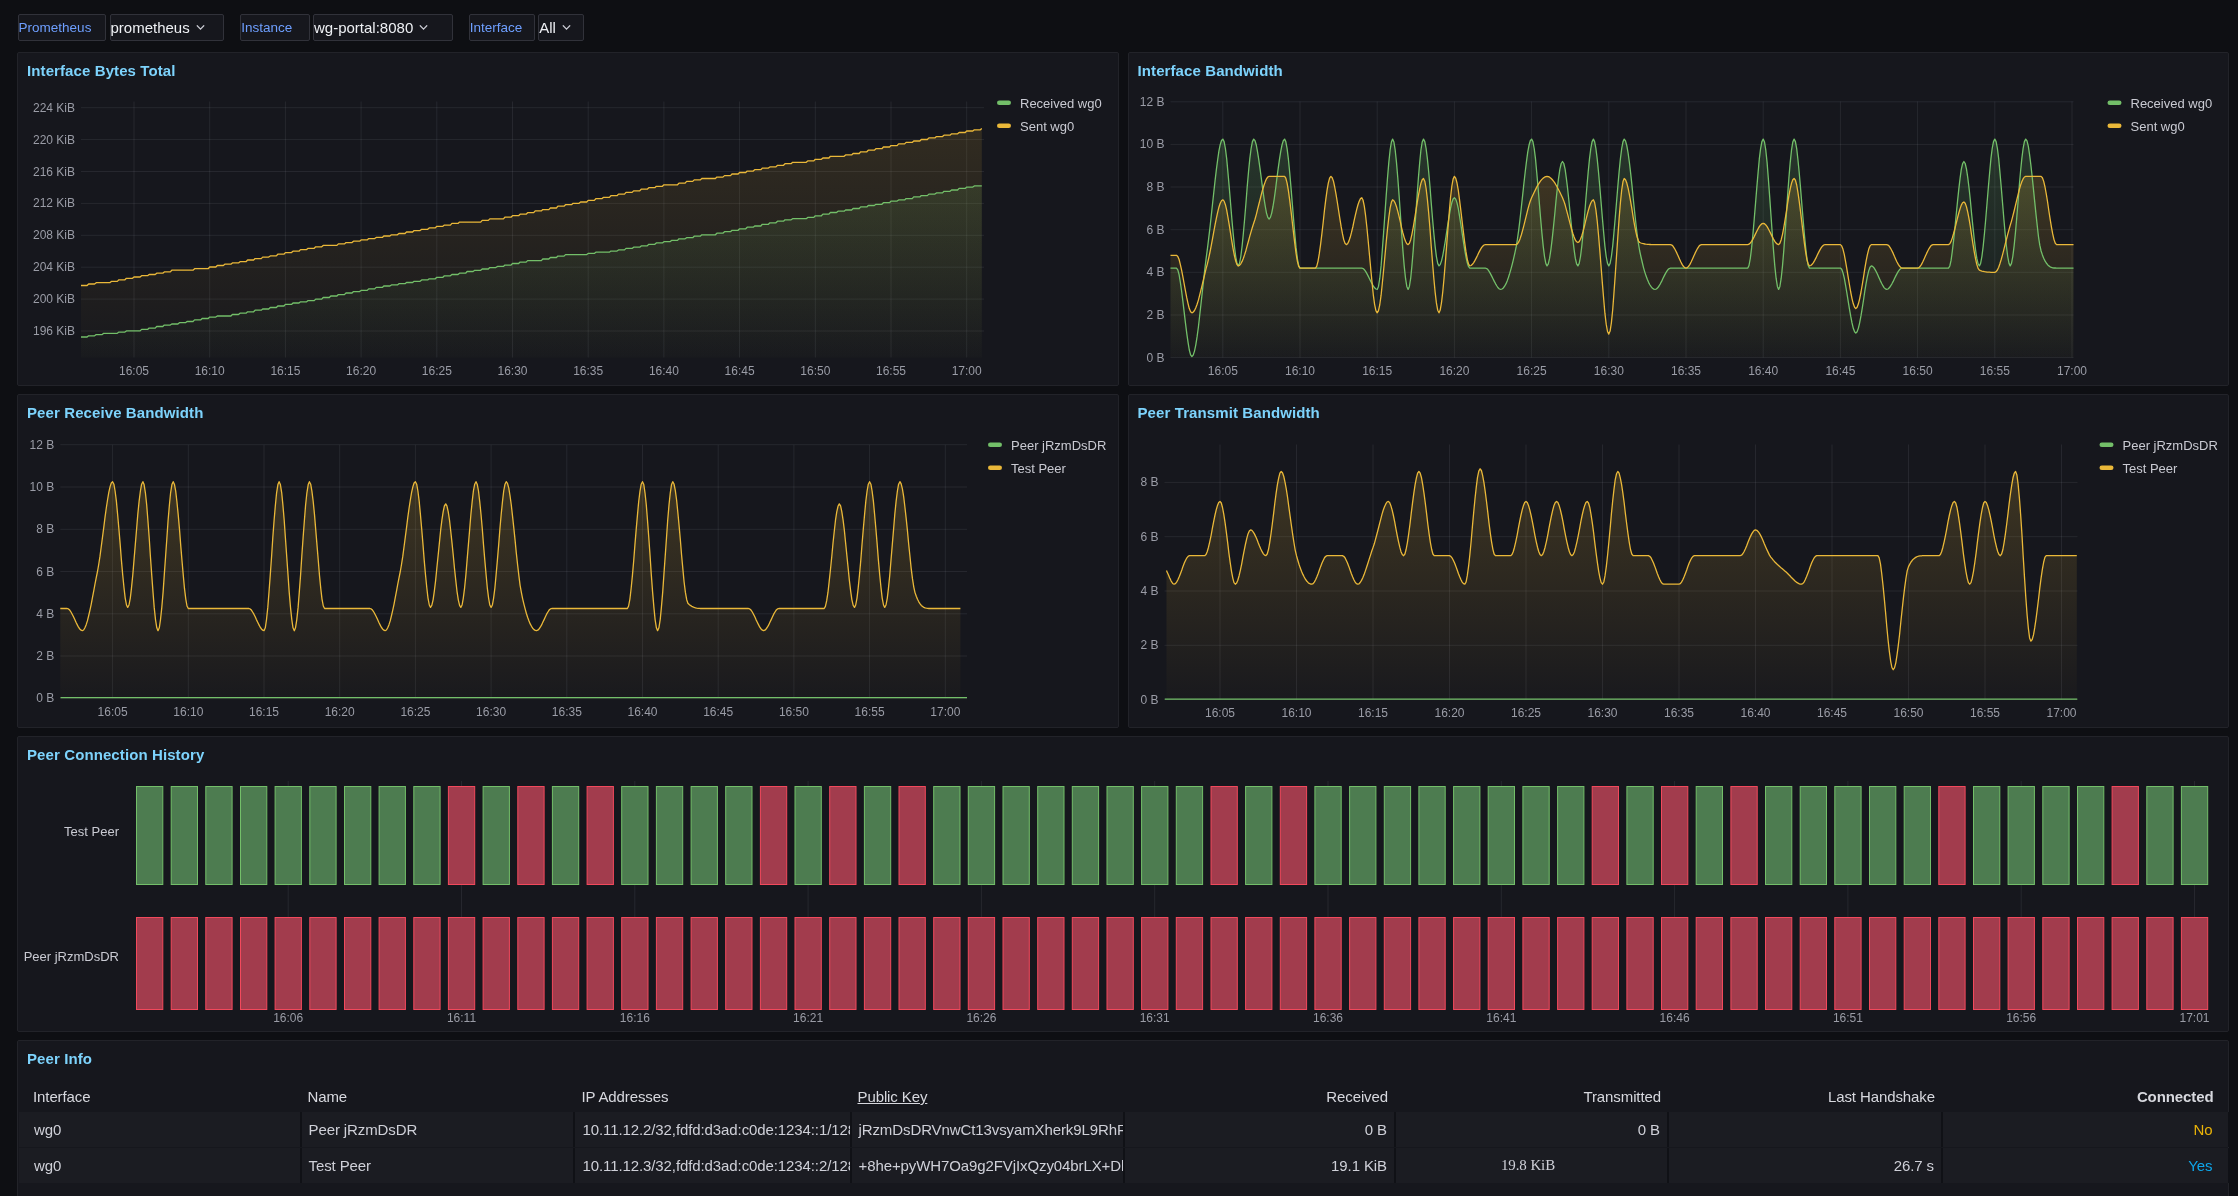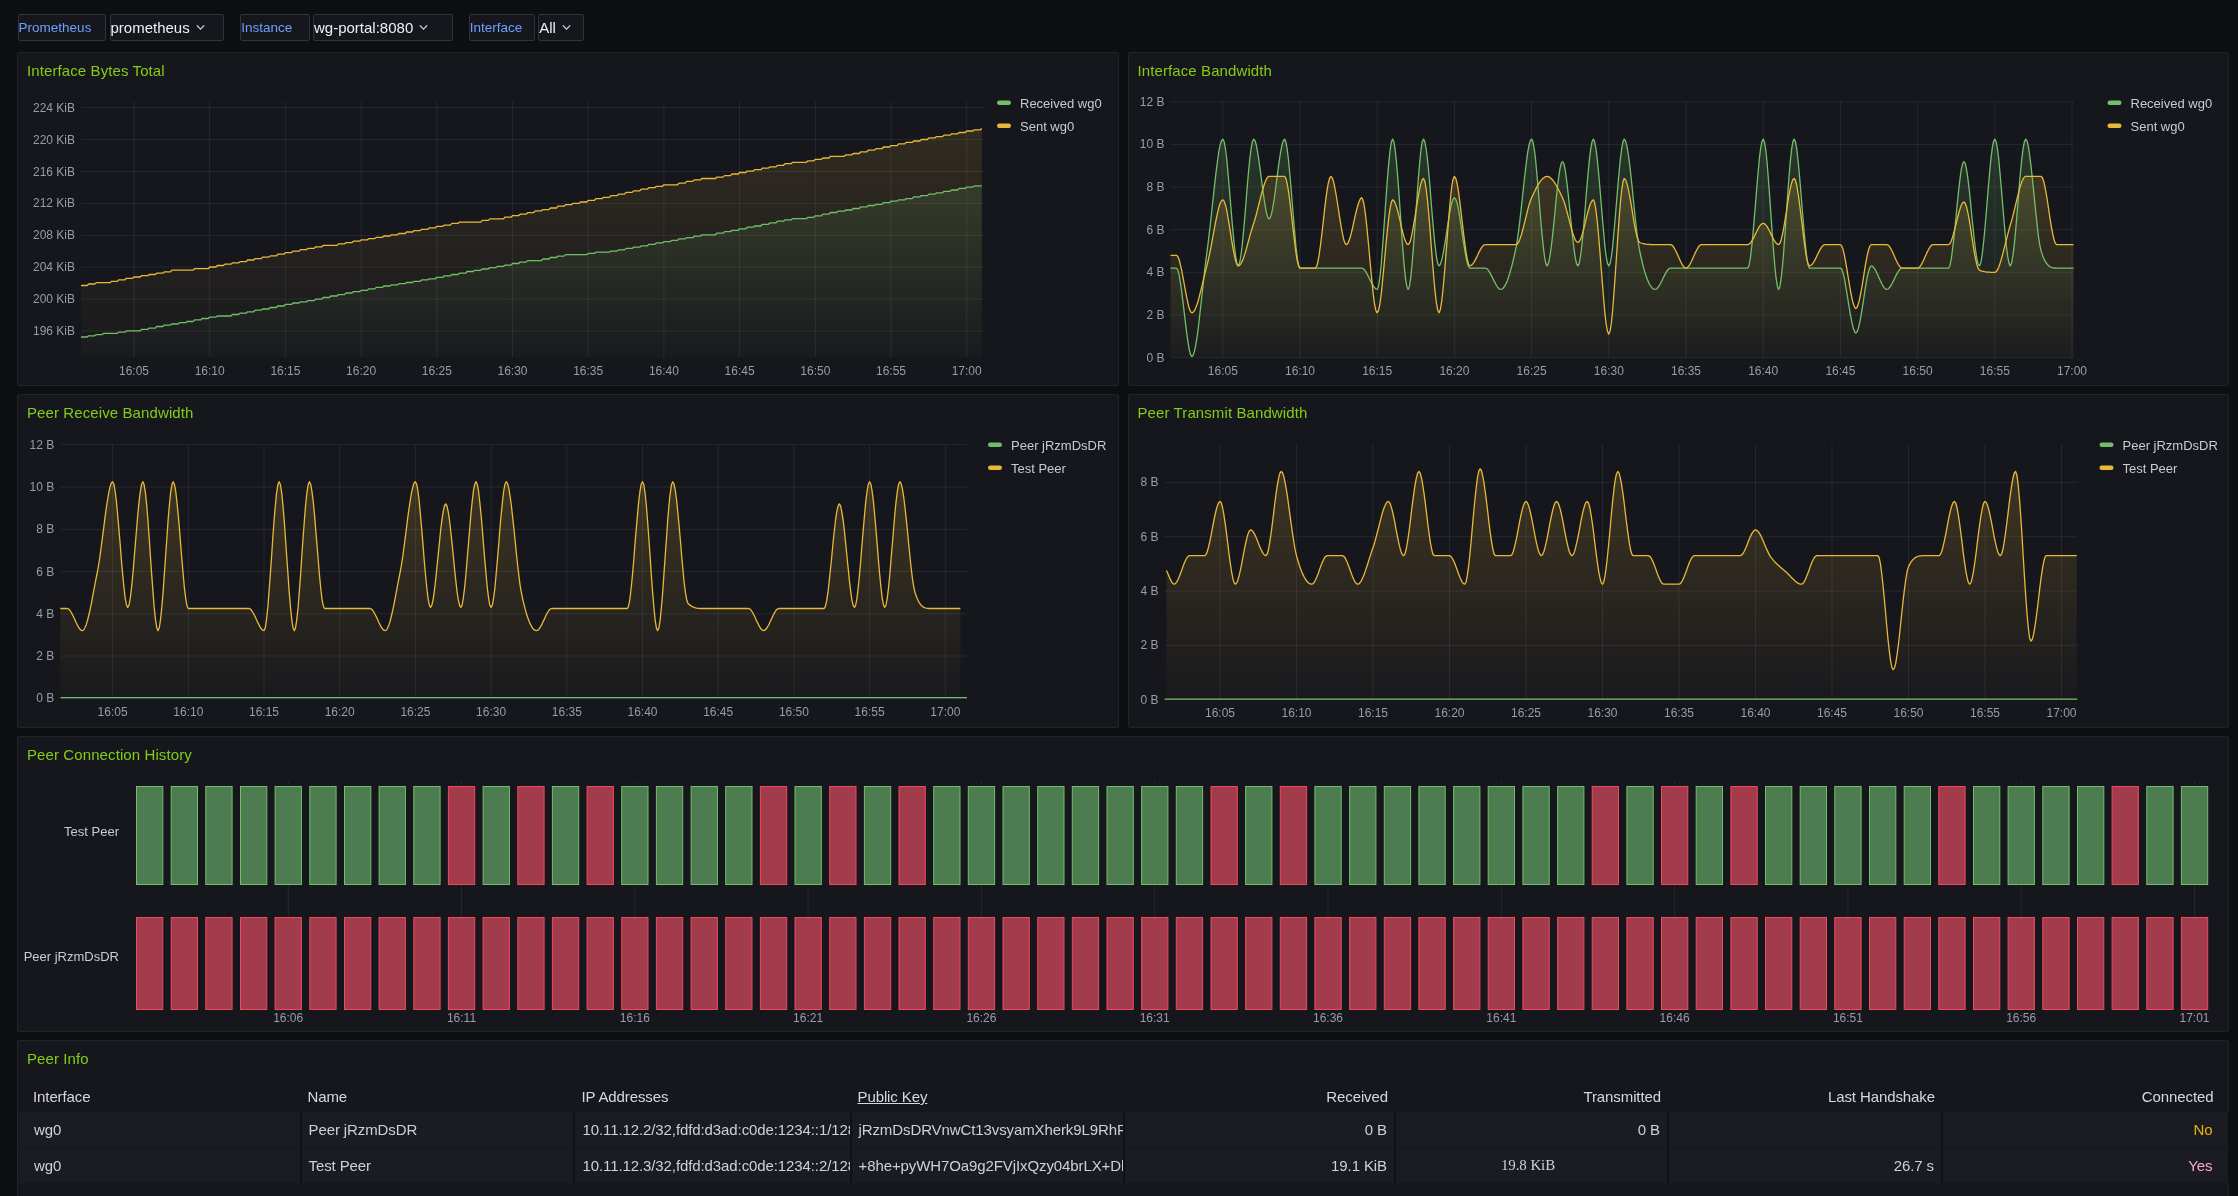--- a/index.html
+++ b/index.html
@@ -1,18 +1,18 @@
 <!DOCTYPE html>
 <html><head><meta charset="utf-8"><style>
 *{margin:0;padding:0;box-sizing:border-box}
 html,body{width:2238px;height:1196px;background:#0e0f13;overflow:hidden;
 font-family:"Liberation Sans",sans-serif}
 .panel{position:absolute;background:#16171d;border:1px solid #222329;border-radius:2px}
 .ptitle{position:absolute;left:9px;top:0;height:36px;line-height:36px;font-size:15px;
-font-weight:400;color:#84cc16;letter-spacing:.1px}
+font-weight:700;color:#7dd3fc;letter-spacing:.1px}
 .ax{font-size:12px;fill:#9a9ca6;font-family:"Liberation Sans",sans-serif}
 .leg{font-size:13px;fill:#c9cad2;font-family:"Liberation Sans",sans-serif}
 .rowlab{font-size:13px;fill:#c9cad2;font-family:"Liberation Sans",sans-serif}
 .ctl{position:absolute;top:14px;height:27px;background:#16171d;border:1px solid #31323a;
 border-radius:2px;display:flex;align-items:center;justify-content:flex-start;white-space:nowrap}
 .lbl{color:#6e9fff;font-size:13.5px;font-weight:500}
 .val{color:#eef0f4;font-size:15px;font-weight:500}
 .th{position:absolute;top:0;height:21px;line-height:21px;font-size:15px;font-weight:500;letter-spacing:-.1px;
 color:#d7d8de;overflow:hidden;white-space:nowrap}
 .trow{position:absolute;left:1px;width:2209.5px;height:35px;background:#1b1c22}
@@ -463,34 +463,34 @@
 <div class="panel" style="left:17px;top:1040px;width:2211.5px;height:164px">
     <div class="ptitle">Peer Info</div>
     <div style="position:absolute;left:0;top:45px;width:100%;height:21px">
       <div class="th" style="left:1px;width:281.5px;padding-left:14px;">Interface</div>
       <div class="th" style="left:282.5px;width:273px;padding-left:7px;">Name</div>
       <div class="th" style="left:555.5px;width:277px;padding-left:8px;">IP Addresses</div>
       <div class="th" style="left:832.5px;width:273px;padding-left:7px;text-decoration:underline;">Public Key</div>
       <div class="th" style="left:1105.5px;width:271.5px;text-align:right;padding-right:7px;">Received</div>
       <div class="th" style="left:1377px;width:273px;text-align:right;padding-right:7px;">Transmitted</div>
       <div class="th" style="left:1650px;width:274px;text-align:right;padding-right:7px;">Last Handshake</div>
-      <div class="th" style="left:1924px;width:286.5px;text-align:right;padding-right:15px;">Connected</div>
+      <div class="th" style="left:1924px;width:286.5px;text-align:right;padding-right:15px;font-weight:bold;">Connected</div>
     </div>
     <div class="trow" style="top:70.5px">
       <div class="td" style="left:1px;width:281.5px;padding-left:14px;">wg0</div>
       <div class="td" style="left:282.5px;width:273px;padding-left:7px;">Peer jRzmDsDR</div>
       <div class="td" style="left:555.5px;width:277px;padding-left:8px;">10.11.12.2/32,fdfd:d3ad:c0de:1234::1/128</div>
       <div class="td" style="left:832.5px;width:273px;padding-left:7px;">jRzmDsDRVnwCt13vsyamXherk9L9RhRcGhxGmRCCsnF0=</div>
       <div class="td" style="left:1105.5px;width:271.5px;text-align:right;padding-right:7px;">0 B</div>
       <div class="td" style="left:1377px;width:273px;text-align:right;padding-right:7px;">0 B</div>
       <div class="td" style="left:1650px;width:274px;text-align:right;padding-right:7px;"></div>
       <div class="td" style="left:1924px;width:286.5px;text-align:right;padding-right:15px;"><span style="color:#eab308">No</span></div>
     </div>
     <div class="trow" style="top:106.5px">
       <div class="td" style="left:1px;width:281.5px;padding-left:14px;">wg0</div>
       <div class="td" style="left:282.5px;width:273px;padding-left:7px;">Test Peer</div>
       <div class="td" style="left:555.5px;width:277px;padding-left:8px;">10.11.12.3/32,fdfd:d3ad:c0de:1234::2/128</div>
       <div class="td" style="left:832.5px;width:273px;padding-left:7px;">+8he+pyWH7Oa9g2FVjIxQzy04brLX+DkW2DUfrf8V5Y=</div>
       <div class="td" style="left:1105.5px;width:271.5px;text-align:right;padding-right:7px;">19.1 KiB</div>
       <div class="td" style="left:1377px;width:273px;text-align:center;padding-right:7px;font-family:Liberation Serif, serif;">19.8 KiB</div>
       <div class="td" style="left:1650px;width:274px;text-align:right;padding-right:7px;">26.7 s</div>
-      <div class="td" style="left:1924px;width:286.5px;text-align:right;padding-right:15px;"><span style="color:#f9a8d4">Yes</span></div>
+      <div class="td" style="left:1924px;width:286.5px;text-align:right;padding-right:15px;"><span style="color:#0ea5e9">Yes</span></div>
     </div>
   </div>
 </body></html>

